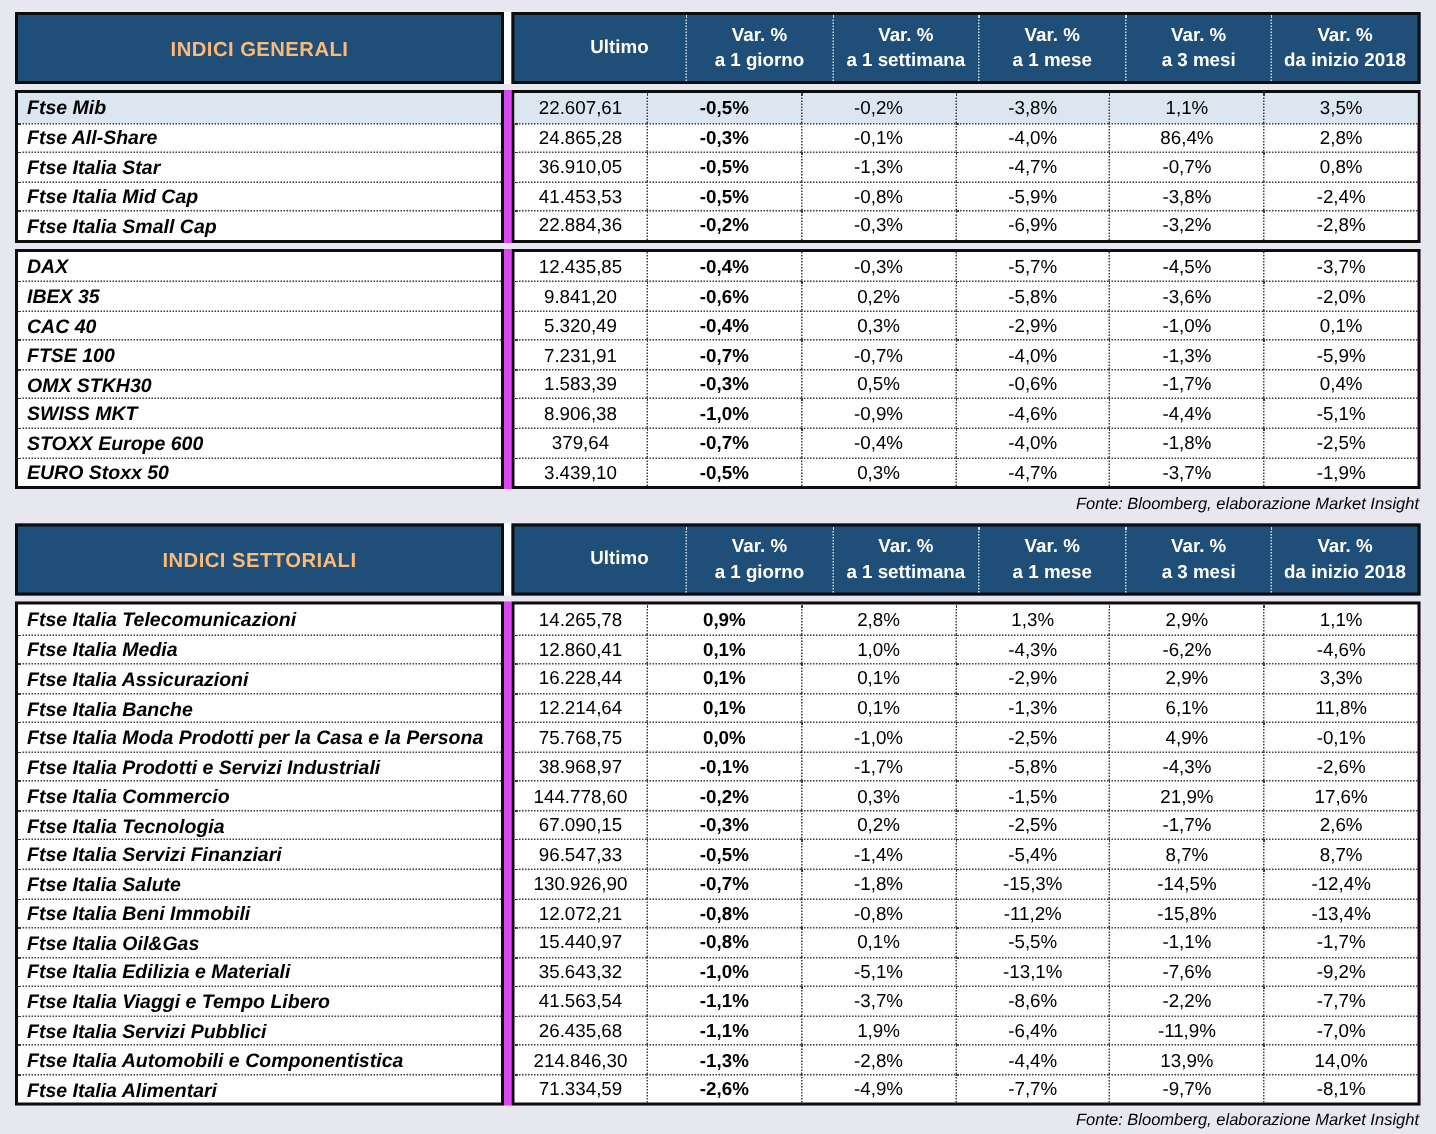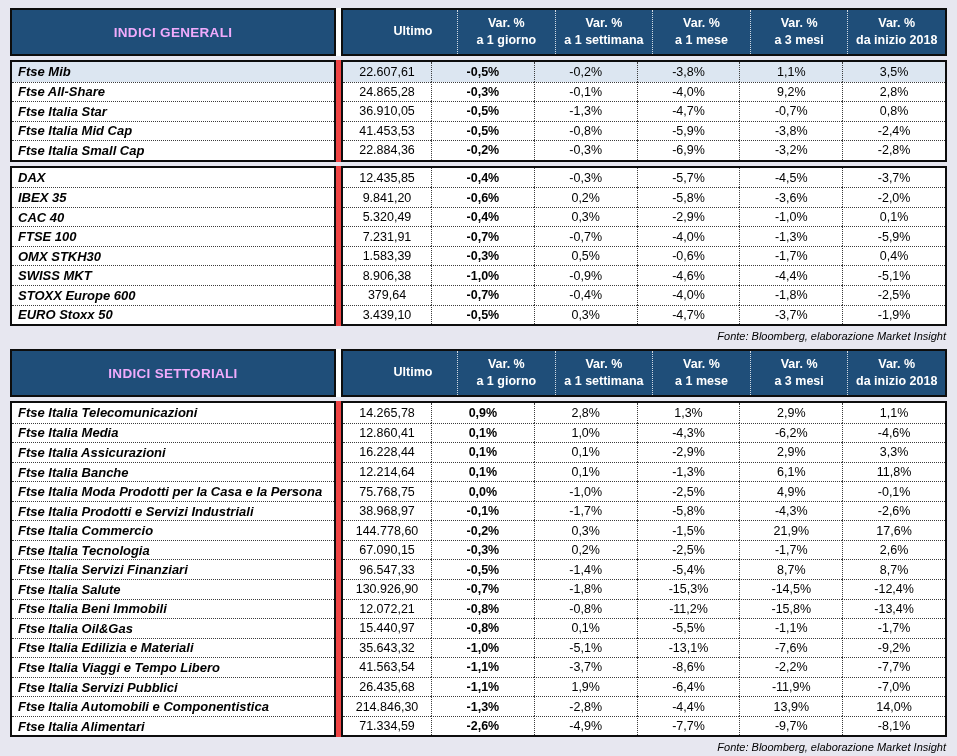--- a/index.html
+++ b/index.html
@@ -12,38 +12,38 @@
   }
   .content { padding: 8px 10px 2px 10px; background: #E7E7F0; }
   .tbl { background: transparent; }
 
   
   .t-head { display: flex; gap: 5px; background: #fff; }
   .t-title {
     width: 326px; height: 48px;
     border: 2px solid #0d0d0d;
     background: #1F4E79;
-    color: #f0abfc; font-weight: bold; font-size: 13.5px; letter-spacing: .3px;
+    color: #fdba74; font-weight: bold; font-size: 13.5px; letter-spacing: .3px;
     display: flex; align-items: center; justify-content: center;
   }
   .t-cols {
     flex: 1; height: 48px;
     border: 2px solid #0d0d0d;
     background: #1F4E79;
     display: grid; grid-template-columns: 88px repeat(5, 1fr); padding-left: 26px;
   }
   .col-hdr {
     color: #fff; font-weight: bold; font-size: 12.5px; line-height: 1.4;
     display: flex; flex-direction: column; align-items: center; justify-content: center;
     text-align: center;
   }
   .col-hdr + .col-hdr { border-left: 1px dotted rgba(255,255,255,.8); }
 
   
-  .t-group { display: flex; gap: 5px; margin-top: 4px; background: #ef4444; }
+  .t-group { display: flex; gap: 5px; margin-top: 4px; background: #d946ef; }
   .names-block { width: 326px; border: 2px solid #0d0d0d; background: #fff; }
   .data-block {
     flex: 1; border: 2px solid #0d0d0d; background: #fff;
     display: grid; grid-template-columns: 88px repeat(5, 1fr); grid-auto-rows: 19.55px;
   }
   .name-cell {
     height: 19.55px;
     display: flex; align-items: center;
     padding-left: 6px;
     font-weight: bold; font-style: italic; font-size: 13px;
@@ -110,21 +110,21 @@
             <div class="cell hl">22.607,61</div>
             <div class="cell cl cb hl">-0,5%</div>
             <div class="cell cl hl">-0,2%</div>
             <div class="cell cl hl">-3,8%</div>
             <div class="cell cl hl">1,1%</div>
             <div class="cell cl hl">3,5%</div>
             <div class="cell rt">24.865,28</div>
             <div class="cell rt cl cb">-0,3%</div>
             <div class="cell rt cl">-0,1%</div>
             <div class="cell rt cl">-4,0%</div>
-            <div class="cell rt cl">9,2%</div>
+            <div class="cell rt cl">86,4%</div>
             <div class="cell rt cl">2,8%</div>
             <div class="cell rt">36.910,05</div>
             <div class="cell rt cl cb">-0,5%</div>
             <div class="cell rt cl">-1,3%</div>
             <div class="cell rt cl">-4,7%</div>
             <div class="cell rt cl">-0,7%</div>
             <div class="cell rt cl">0,8%</div>
             <div class="cell rt">41.453,53</div>
             <div class="cell rt cl cb">-0,5%</div>
             <div class="cell rt cl">-0,8%</div>

